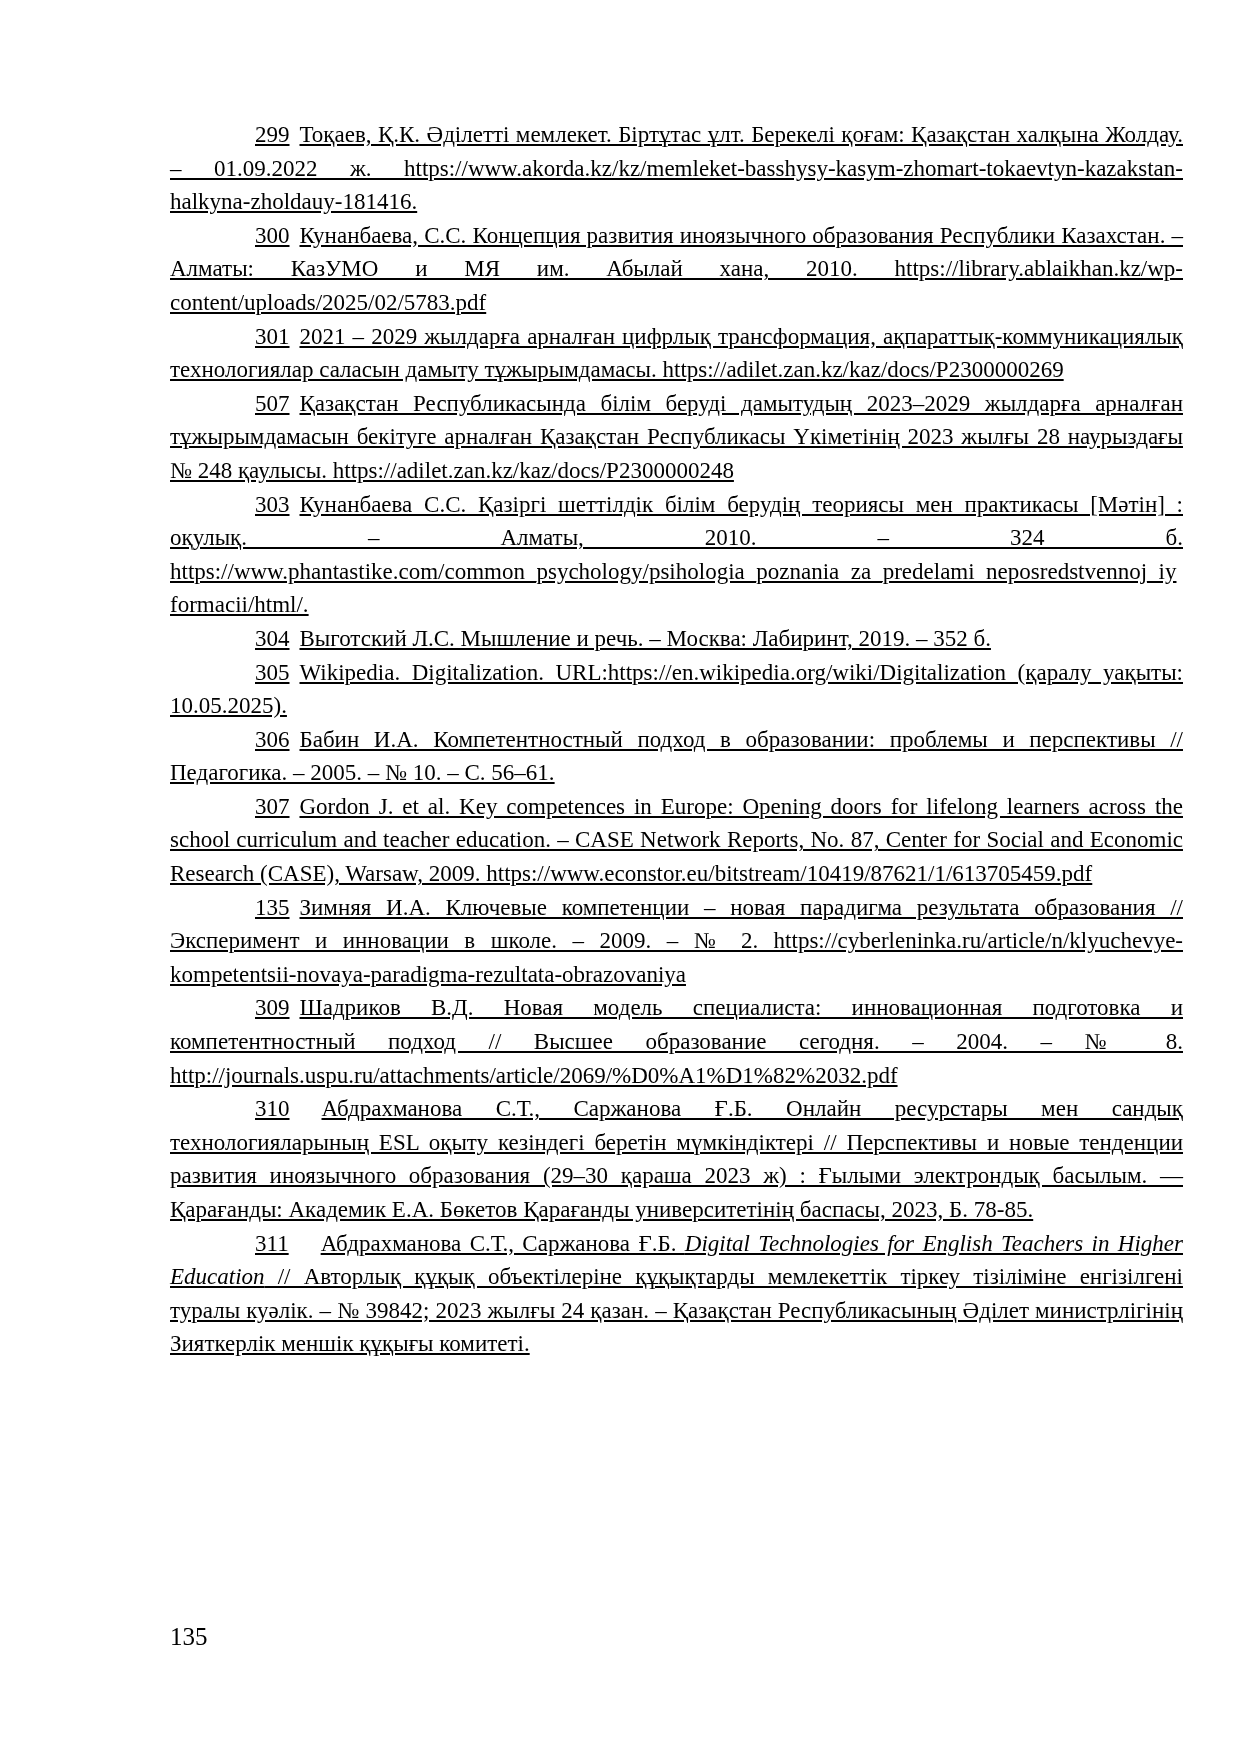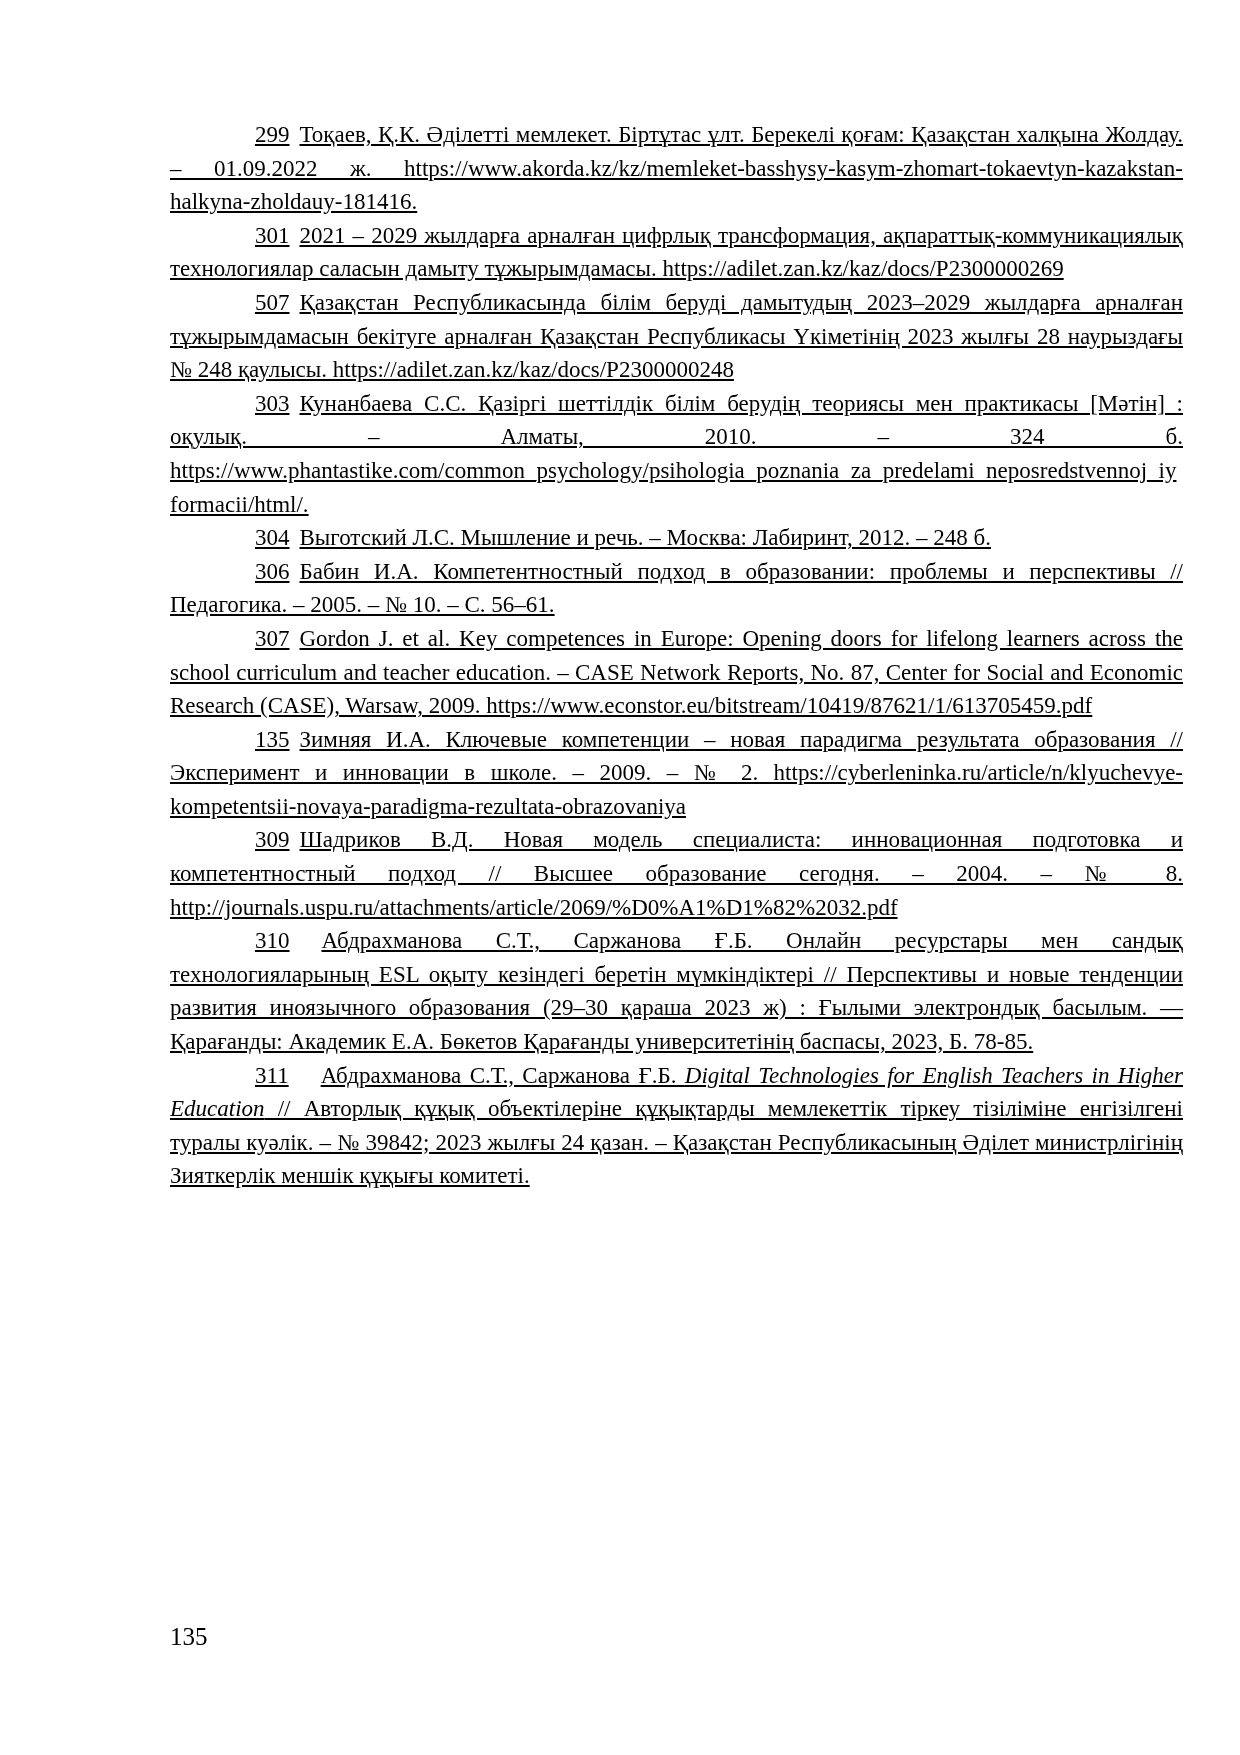--- a/index.html
+++ b/index.html
@@ -53,24 +53,26 @@
     line-height: 29px;
   }
 </style>
 </head>
 <body>
 
 <div class="page">
 
   <div class="text-block">
       <p class="ref"><span class="ref-num">299</span><span class="ref-sep sep-normal"></span><span class="ref-text"><span class="seg-normal">Тоқаев, Қ.К. Әділетті мемлекет. Біртұтас ұлт. Берекелі қоғам: Қазақстан халқына Жолдау. – 01.09.2022 ж. https://www.akorda.kz/kz/memleket-basshysy-kasym-zhomart-tokaevtyn-kazakstan-halkyna-zholdauy-181416.</span></span></p>
+      <p class="ref"><span class="ref-num">300</span><span class="ref-sep sep-normal"></span><span class="ref-text"><span class="seg-normal">Кунанбаева, С.С. Концепция развития иноязычного образования Республики Казахстан. – Алматы: КазУМО и МЯ им. Абылай хана, 2010. https://library.ablaikhan.kz/wp-content/uploads/2025/02/5783.pdf</span></span></p>
       <p class="ref"><span class="ref-num">301</span><span class="ref-sep sep-normal"></span><span class="ref-text"><span class="seg-normal">2021 – 2029 жылдарға арналған цифрлық трансформация, ақпараттық-коммуникациялық технологиялар саласын дамыту тұжырымдамасы. https://adilet.zan.kz/kaz/docs/P2300000269</span></span></p>
       <p class="ref"><span class="ref-num">507</span><span class="ref-sep sep-normal"></span><span class="ref-text"><span class="seg-normal">Қазақстан Республикасында білім беруді дамытудың 2023–2029 жылдарға арналған тұжырымдамасын бекітуге арналған Қазақстан Республикасы Үкіметінің 2023 жылғы 28 наурыздағы № 248 қаулысы. https://adilet.zan.kz/kaz/docs/P2300000248</span></span></p>
       <p class="ref"><span class="ref-num">303</span><span class="ref-sep sep-normal"></span><span class="ref-text"><span class="seg-normal">Кунанбаева С.С. Қазіргі шеттілдік білім берудің теориясы мен практикасы [Мәтін] : оқулық. – Алматы, 2010. – 324 б. https://www.phantastike.com/common_psychology/psihologia_poznania_za_predelami_neposredstvennoj_iyformacii/html/.</span></span></p>
-      <p class="ref"><span class="ref-num">304</span><span class="ref-sep sep-normal"></span><span class="ref-text"><span class="seg-normal">Выготский Л.С. Мышление и речь. – Москва: Лабиринт, 2012. – 248 б.</span></span></p>
+      <p class="ref"><span class="ref-num">304</span><span class="ref-sep sep-normal"></span><span class="ref-text"><span class="seg-normal">Выготский Л.С. Мышление и речь. – Москва: Лабиринт, 2019. – 352 б.</span></span></p>
+      <p class="ref"><span class="ref-num">305</span><span class="ref-sep sep-normal"></span><span class="ref-text"><span class="seg-normal">Wikipedia. Digitalization. URL:https://en.wikipedia.org/wiki/Digitalization (қаралу уақыты: 10.05.2025).</span></span></p>
       <p class="ref"><span class="ref-num">306</span><span class="ref-sep sep-normal"></span><span class="ref-text"><span class="seg-normal">Бабин И.А. Компетентностный подход в образовании: проблемы и перспективы // Педагогика. – 2005. – № 10. – С. 56–61.</span></span></p>
       <p class="ref"><span class="ref-num">307</span><span class="ref-sep sep-normal"></span><span class="ref-text"><span class="seg-normal">Gordon J. et al. Key competences in Europe: Opening doors for lifelong learners across the school curriculum and teacher education. – CASE Network Reports, No. 87, Center for Social and Economic Research (CASE), Warsaw, 2009. https://www.econstor.eu/bitstream/10419/87621/1/613705459.pdf</span></span></p>
       <p class="ref"><span class="ref-num">135</span><span class="ref-sep sep-normal"></span><span class="ref-text"><span class="seg-normal">Зимняя И.А. Ключевые компетенции – новая парадигма результата образования // Эксперимент и инновации в школе. – 2009. – № 2. https://cyberleninka.ru/article/n/klyuchevye-kompetentsii-novaya-paradigma-rezultata-obrazovaniya</span></span></p>
       <p class="ref"><span class="ref-num">309</span><span class="ref-sep sep-normal"></span><span class="ref-text"><span class="seg-normal">Шадриков В.Д. Новая модель специалиста: инновационная подготовка и компетентностный подход // Высшее образование сегодня. – 2004. – № 8. http://journals.uspu.ru/attachments/article/2069/%D0%A1%D1%82%2032.pdf</span></span></p>
       <p class="ref"><span class="ref-num">310</span><span class="ref-sep sep-wide"></span><span class="ref-text"><span class="seg-normal">Абдрахманова С.Т., Саржанова Ғ.Б. Онлайн ресурстары мен сандық технологияларының ESL оқыту кезіндегі беретін мүмкіндіктері // Перспективы и новые тенденции развития иноязычного образования (29–30 қараша 2023 ж) : Ғылыми электрондық басылым. — Қарағанды: Академик Е.А. Бөкетов Қарағанды университетінің баспасы, 2023, Б. 78-85.</span></span></p>
       <p class="ref"><span class="ref-num">311</span><span class="ref-sep sep-wide"></span><span class="ref-text"><span class="seg-normal">Абдрахманова С.Т., Саржанова Ғ.Б. </span><span class="seg-italic">Digital Technologies for English Teachers in Higher Education</span><span class="seg-normal"> // Авторлық құқық объектілеріне құқықтарды мемлекеттік тіркеу тізіліміне енгізілгені туралы куәлік. – № 39842; 2023 жылғы 24 қазан. – Қазақстан Республикасының Әділет министрлігінің Зияткерлік меншік құқығы комитеті.</span></span></p>
     </div>
 
   <div class="page-footer">
     <span>135</span>

